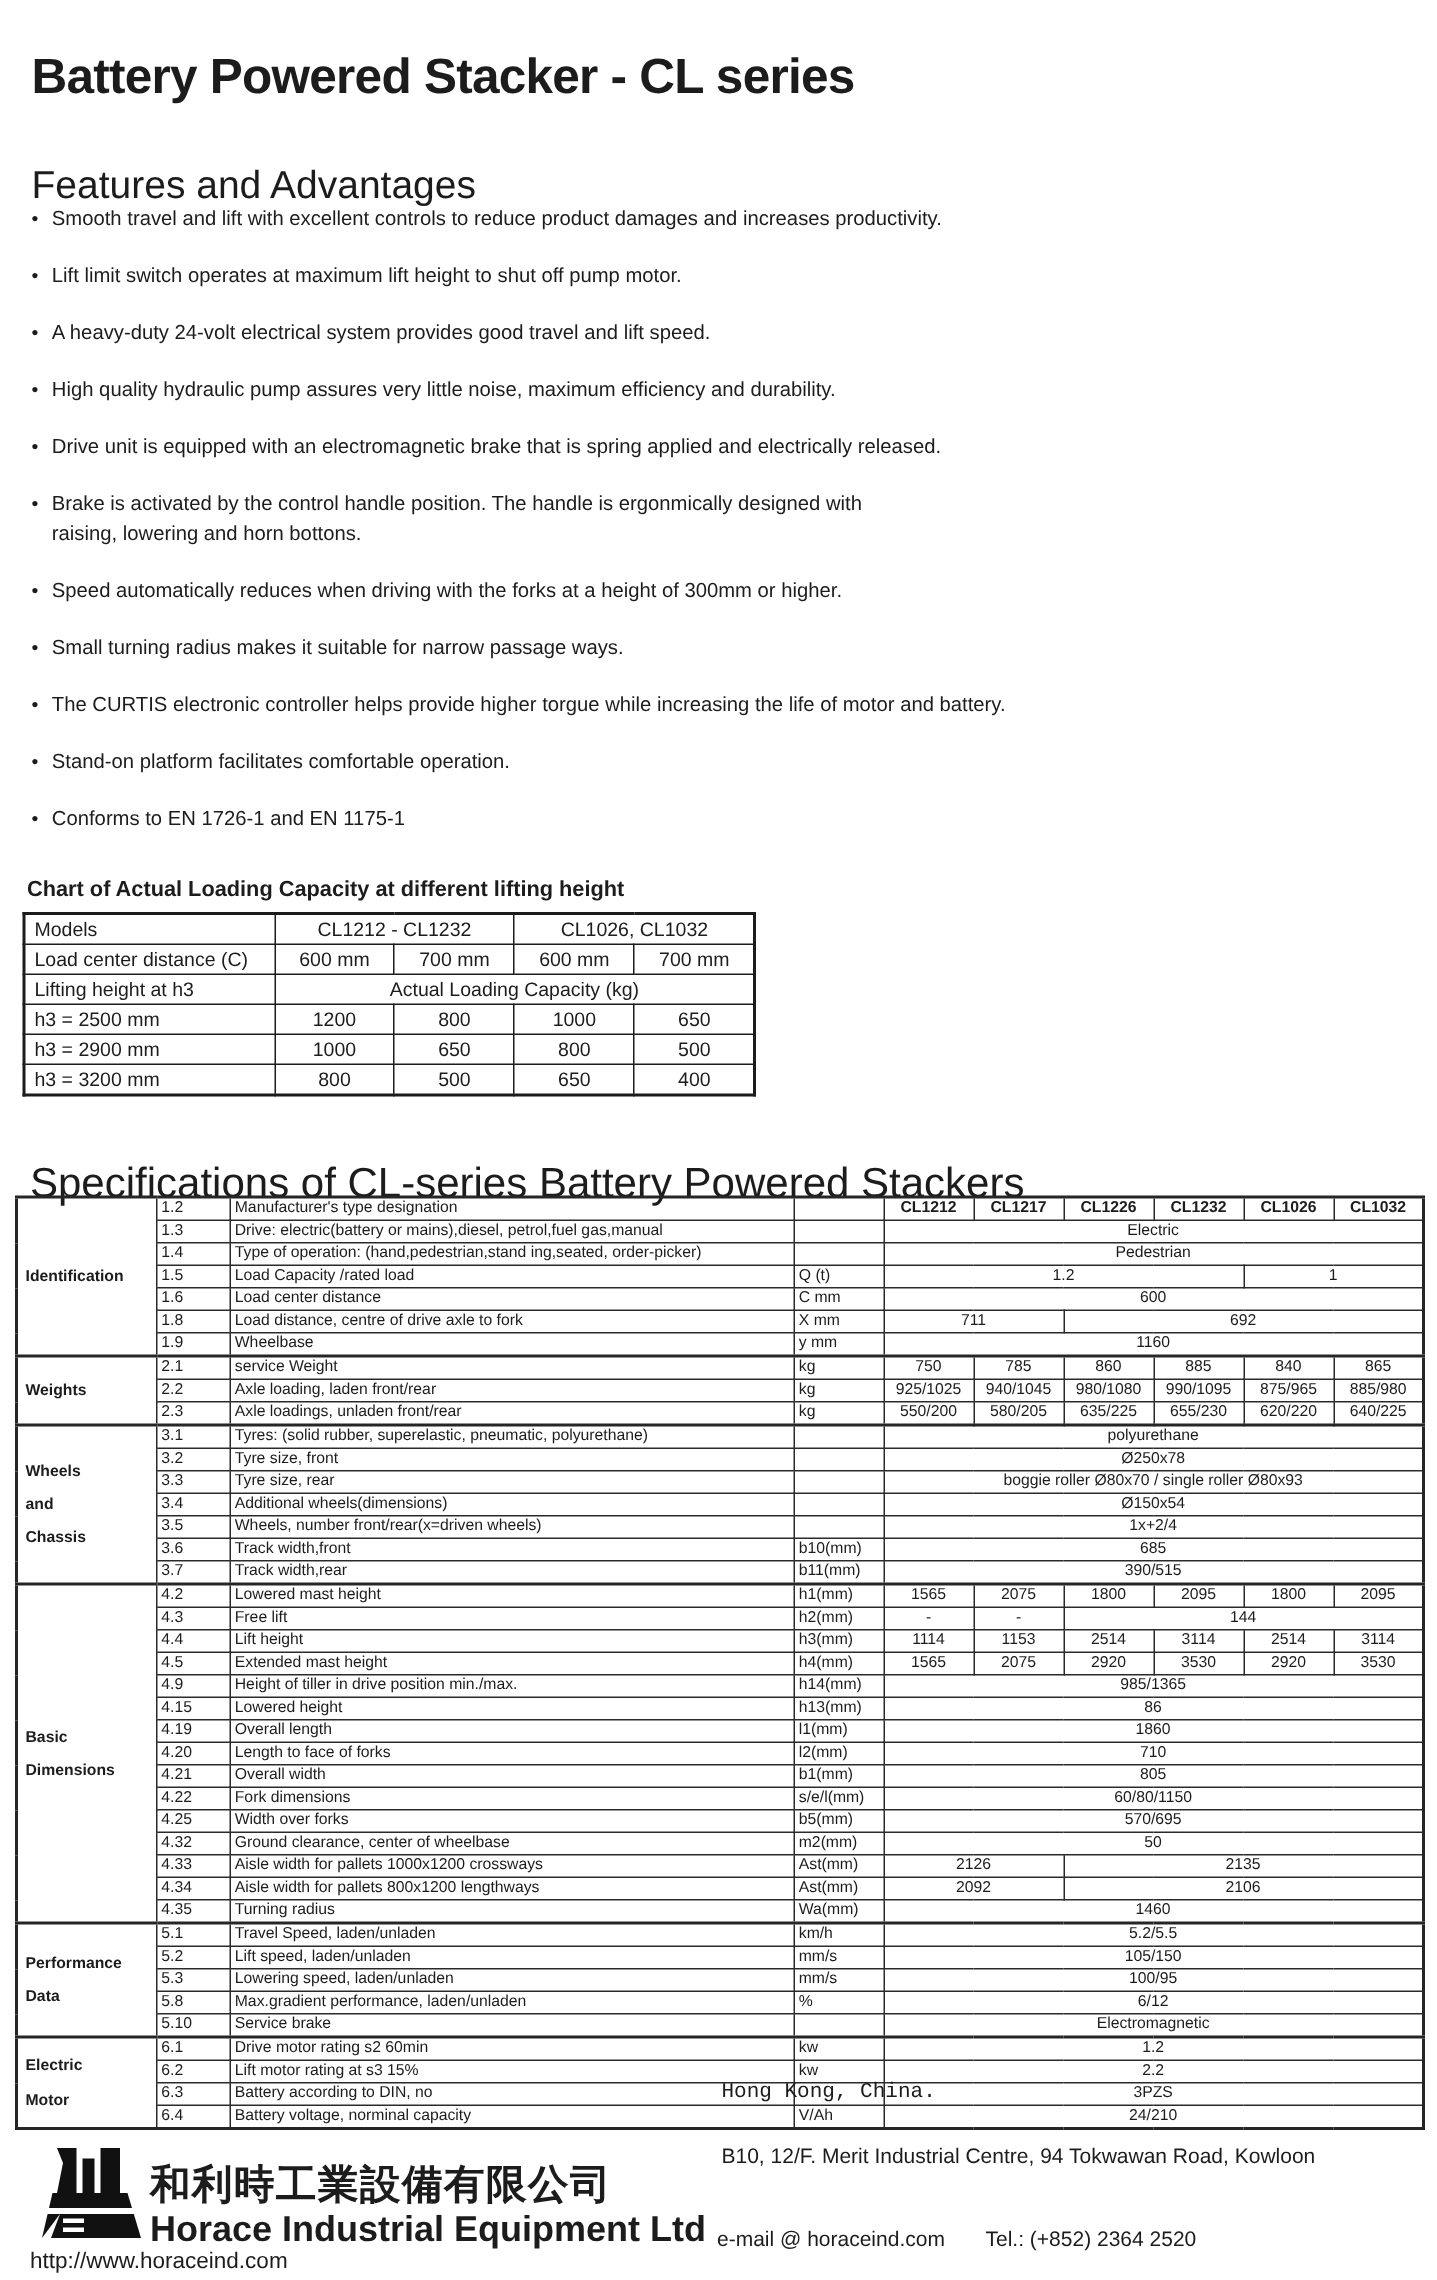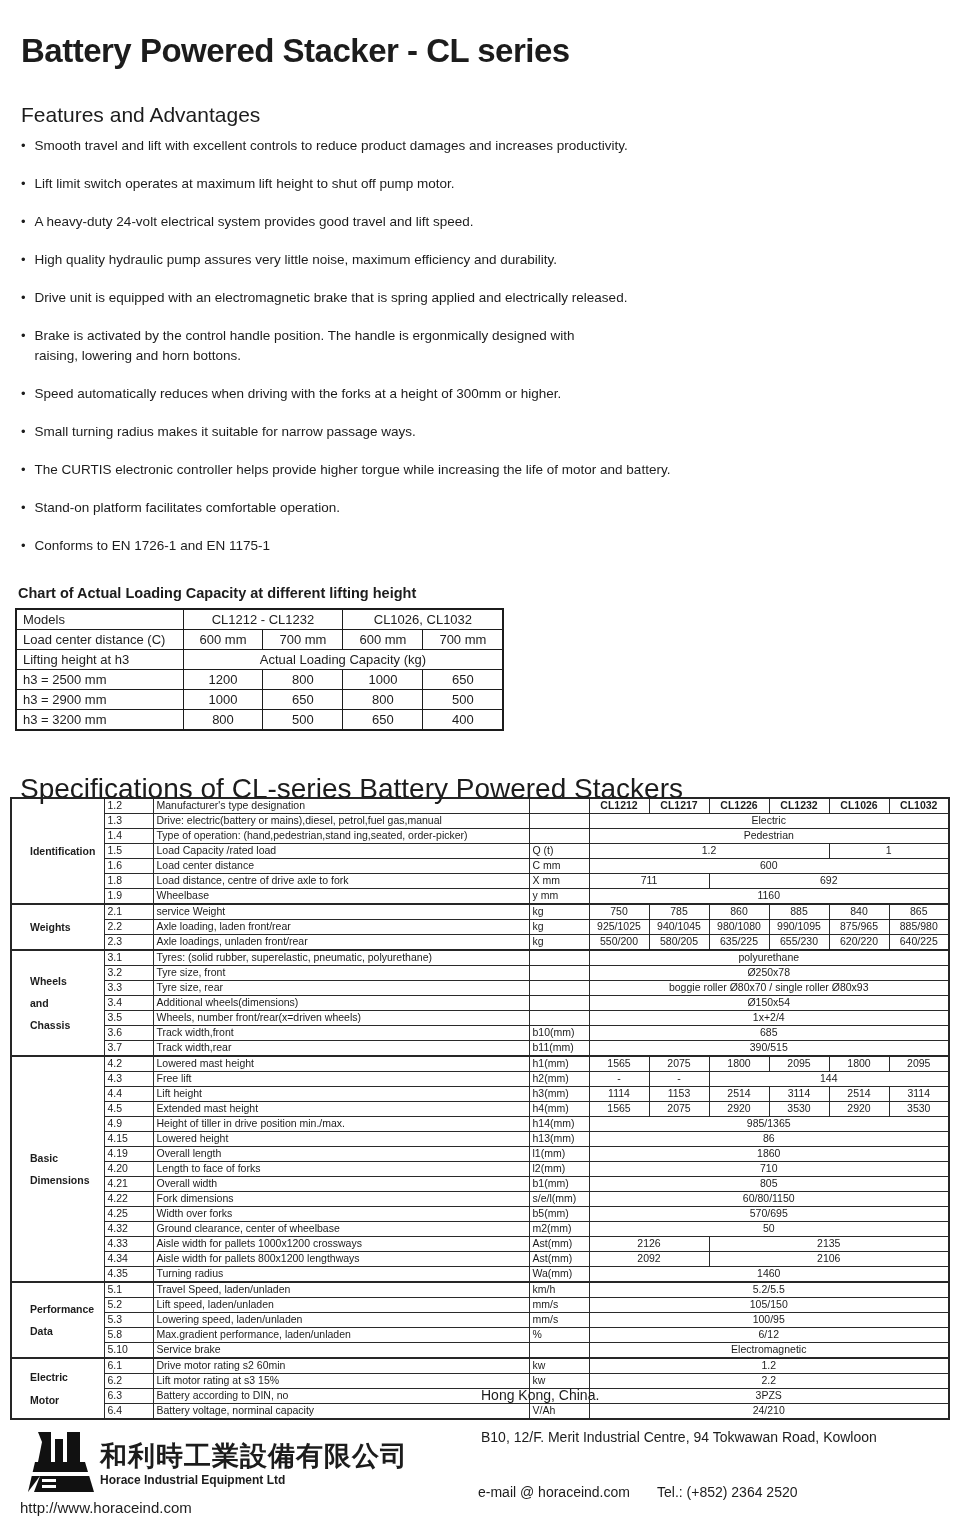--- a/index.html
+++ b/index.html
@@ -3,47 +3,47 @@
 <meta charset="utf-8">
 <style>
   html,body{margin:0;padding:0;}
   body{
     width:958px;height:1520px;position:relative;background:#fff;
     font-family:"Liberation Sans", sans-serif;color:#1c1c1c;
     -webkit-font-smoothing:antialiased;
   }
   .abs{position:absolute;}
   .page-title{left:21px;top:10px;font-size:33px;font-weight:bold;letter-spacing:-0.5px;white-space:nowrap;}
-  .features-heading{left:21px;top:86px;font-size:21px;font-weight:400;}
+  .features-heading{left:21px;top:86px;font-size:26px;font-weight:400;}
   .features{left:21px;top:136px;width:900px;margin:0;padding:0;}
   .features li{list-style:none;display:flex;gap:9px;font-size:13.5px;line-height:20px;margin:0 0 18px 0;}
   .features li .txt{white-space:pre-line;}
   .bullet{font-size:13px;}
 
   .cap-heading{left:18px;top:570px;font-size:14.5px;font-weight:bold;white-space:nowrap;}
   table{border-collapse:collapse;table-layout:fixed;}
   .cap-table{left:15px;top:608px;border:2px solid #1c1c1c;font-size:13px;}
   .cap-table td{border:1px solid #1c1c1c;height:19px;padding:0 6px;overflow:hidden;white-space:nowrap;}
   .cap-table td.c{text-align:center;padding:0 16px;}
   .cap-table td.r{text-align:left;padding-right:14px;}
 
   .spec-heading{left:20px;top:750px;font-size:28px;font-weight:400;white-space:nowrap;}
   .spec-table{left:10px;top:797px;border:2px solid #262626;font-size:10.5px;}
   .spec-table td{border:1px solid #2a2a2a;height:14px;padding:0 3px;line-height:1.1;overflow:hidden;white-space:nowrap;vertical-align:middle;}
   .spec-table td.val{text-align:center;padding:0 1px;}
-  .spec-table td.cat{font-weight:bold;white-space:pre-line;vertical-align:middle;padding-left:18px;line-height:2.1;}
+  .spec-table td.cat{font-weight:bold;white-space:pre-line;vertical-align:middle;padding-left:5px;line-height:2.1;}
   .spec-table tr.group-start td{border-top:2px solid #262626;}
   .spec-table tr.model-row td.val{font-weight:bold;}
 
   .logo{left:28px;top:1430px;width:66px;height:64px;}
   .company-cn{left:100px;top:1438px;font-size:27px;font-weight:600;white-space:nowrap;letter-spacing:1px;}
-  .company-en{left:100px;top:1473px;font-size:12px;font-weight:bold;white-space:nowrap;}
+  .company-en{left:100px;top:1473px;font-size:24px;font-weight:bold;white-space:nowrap;}
   .website{left:20px;top:1499px;font-size:15px;white-space:nowrap;text-align:right;}
   .addr1{left:481px;top:1429px;font-size:14px;white-space:nowrap;}
-  .addr2{left:481px;top:1387px;font-size:14px;white-space:nowrap;}
+  .addr2{left:481px;top:1387px;font-size:14px;white-space:nowrap;font-family:Liberation Mono, monospace;}
   .email{left:478px;top:1484px;font-size:14px;white-space:nowrap;}
   .tel{left:657px;top:1484px;font-size:14px;white-space:nowrap;}
 </style>
 </head>
 <body>
 
 <h1 class="abs page-title">Battery Powered Stacker - CL series</h1>
 <h2 class="abs features-heading">Features and Advantages</h2>
 <ul class="abs features" id="features-list">
     <li>

